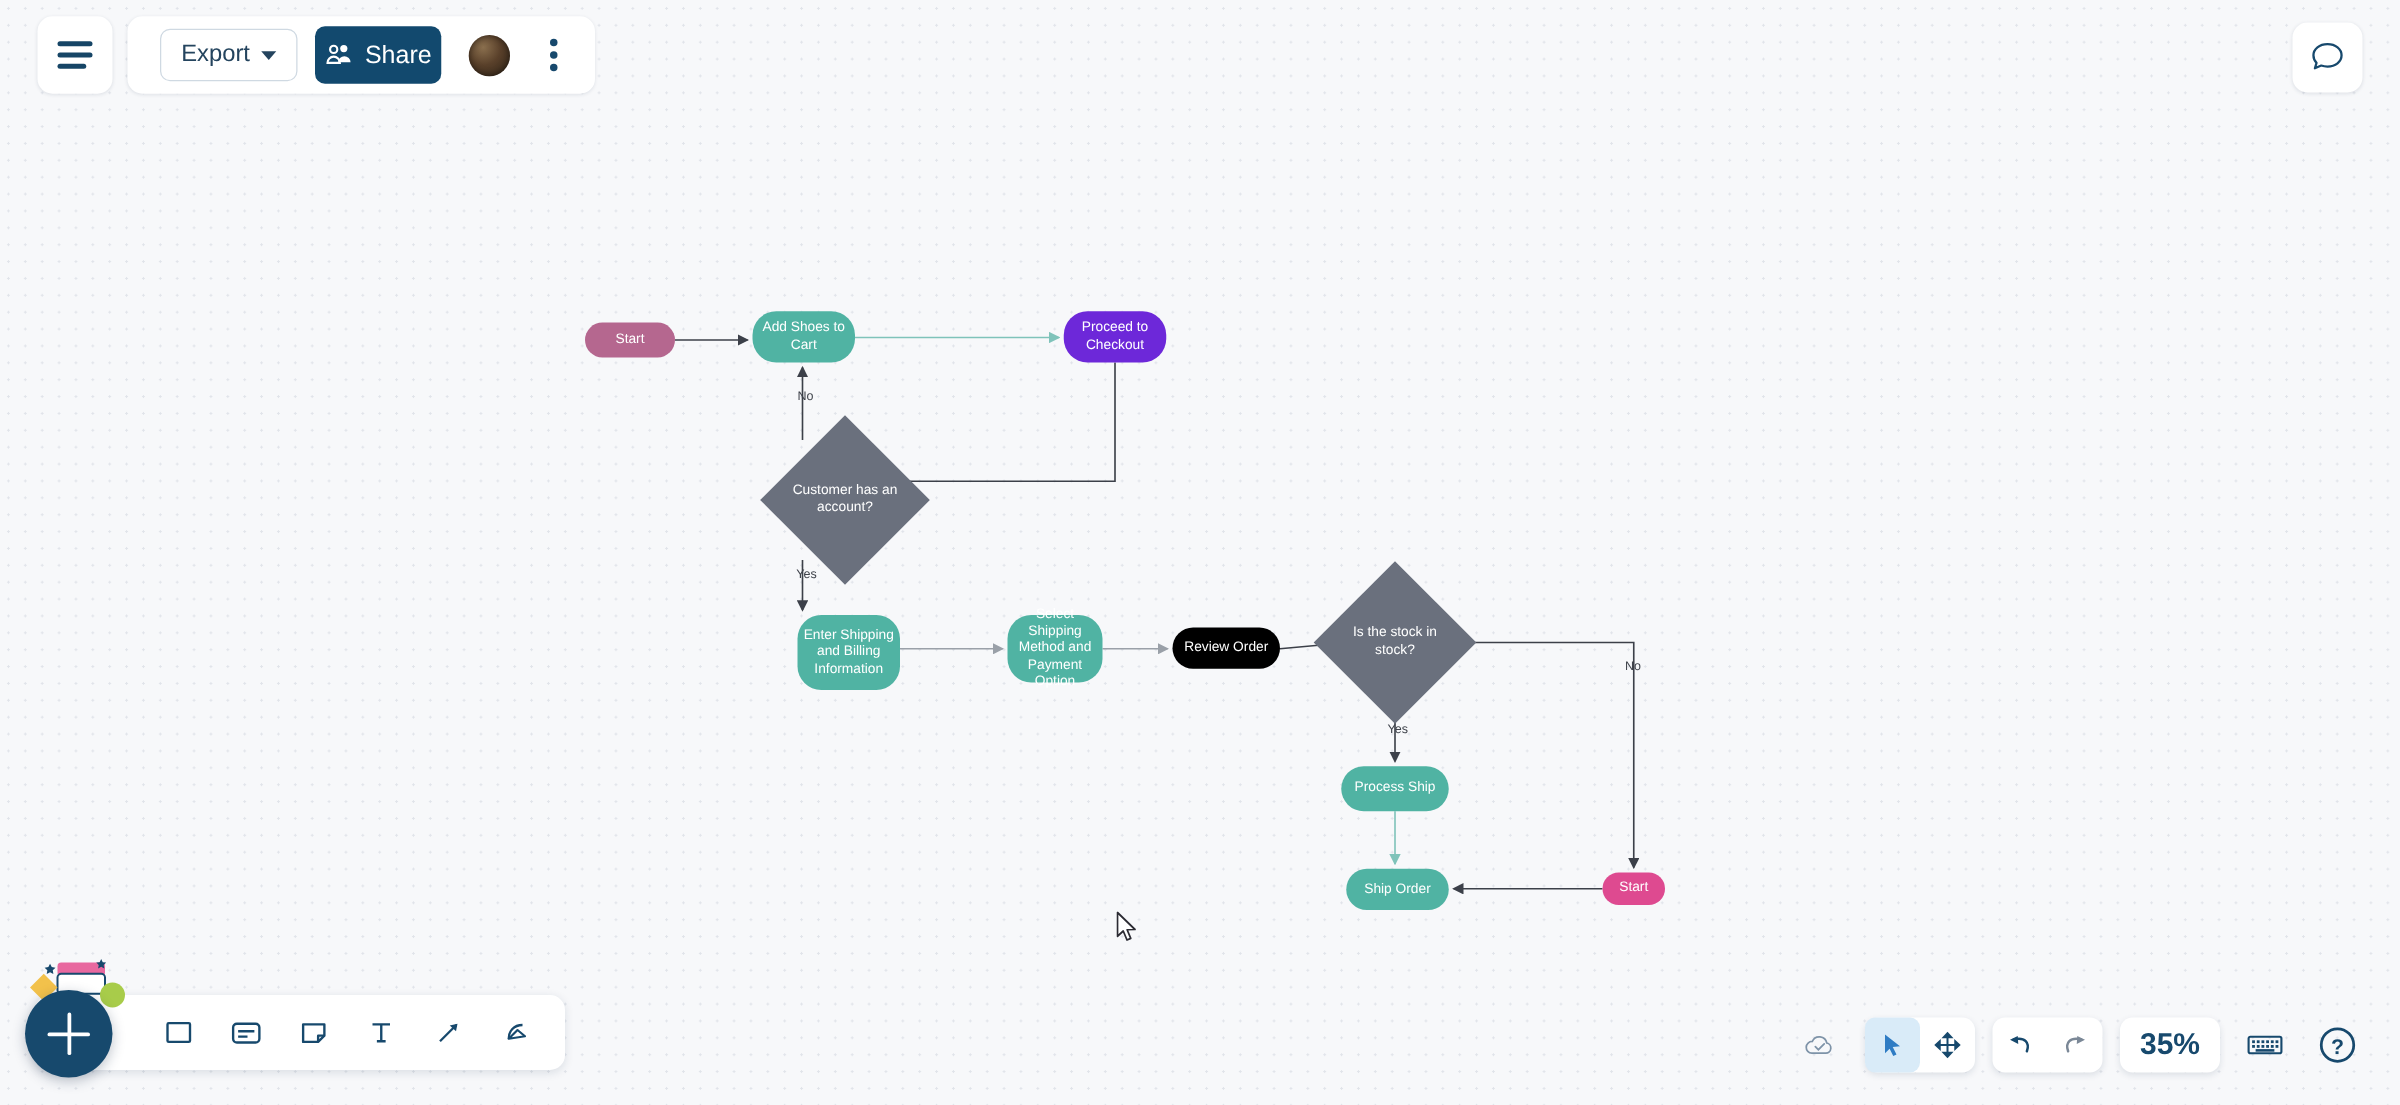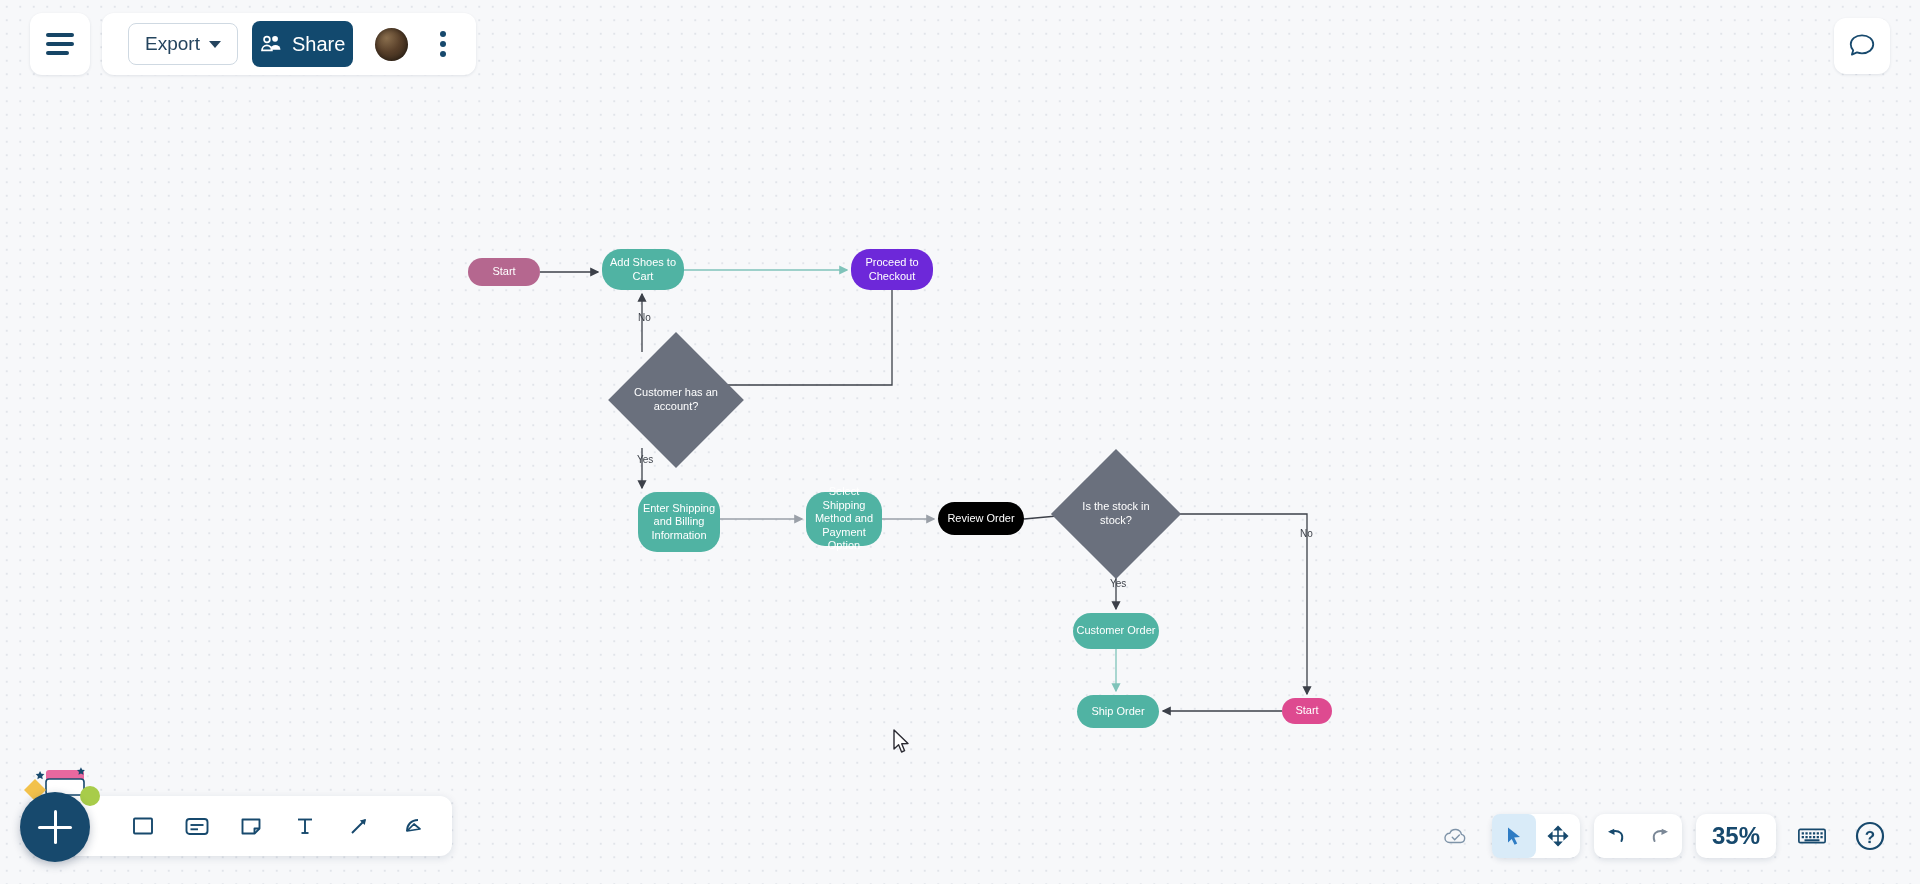--- a/index.html
+++ b/index.html
@@ -161,21 +161,21 @@
         <span class="node-label">Select Shipping Method and Payment Option</span>
       </div>
       <div class="node rect" style="left: 938px; top: 502px; width: 86px; height: 33px; background: #000000;">
         <span class="node-label">Review Order</span>
       </div>
       <div class="diamond-wrap" style="left: 1070px; top: 468px; width: 92px; height: 92px;">
         <div class="diamond-shape" style="background: rgb(106, 112, 125);"></div>
         <div class="diamond-text">Is the stock in stock?</div>
       </div>
       <div class="node rect" style="left: 1073px; top: 613px; width: 86px; height: 36px; background: rgb(80, 179, 163);">
-        <span class="node-label">Customer Order</span>
+        <span class="node-label">Process Ship</span>
       </div>
       <div class="node rect" style="left: 1077px; top: 695px; width: 82px; height: 33px; background: rgb(80, 179, 163);">
         <span class="node-label">Ship Order</span>
       </div>
       <div class="node pill" style="left: 1282px; top: 698px; width: 50px; height: 26px; background: rgb(222, 74, 144);">
         <span class="node-label">Start</span>
       </div>
     </div>
   <div id="edgelabels-layer">
       <span class="edge-label" style="left: 638px; top: 312px;">No</span>

